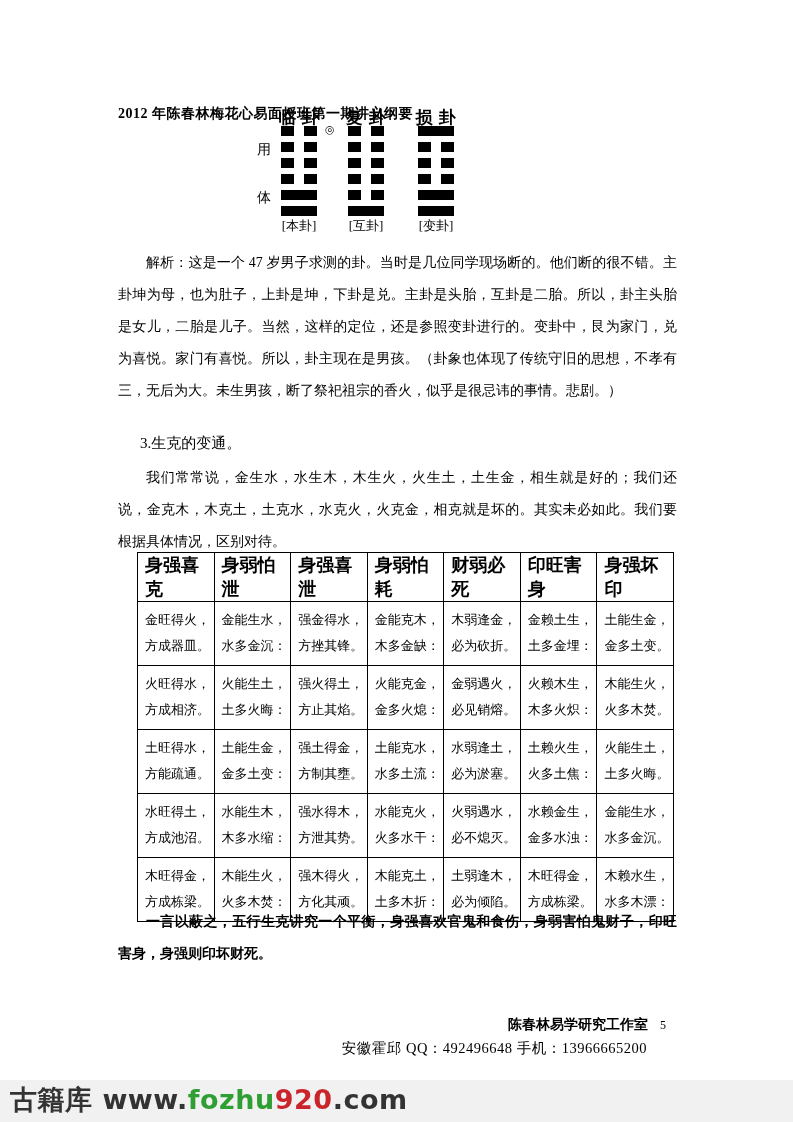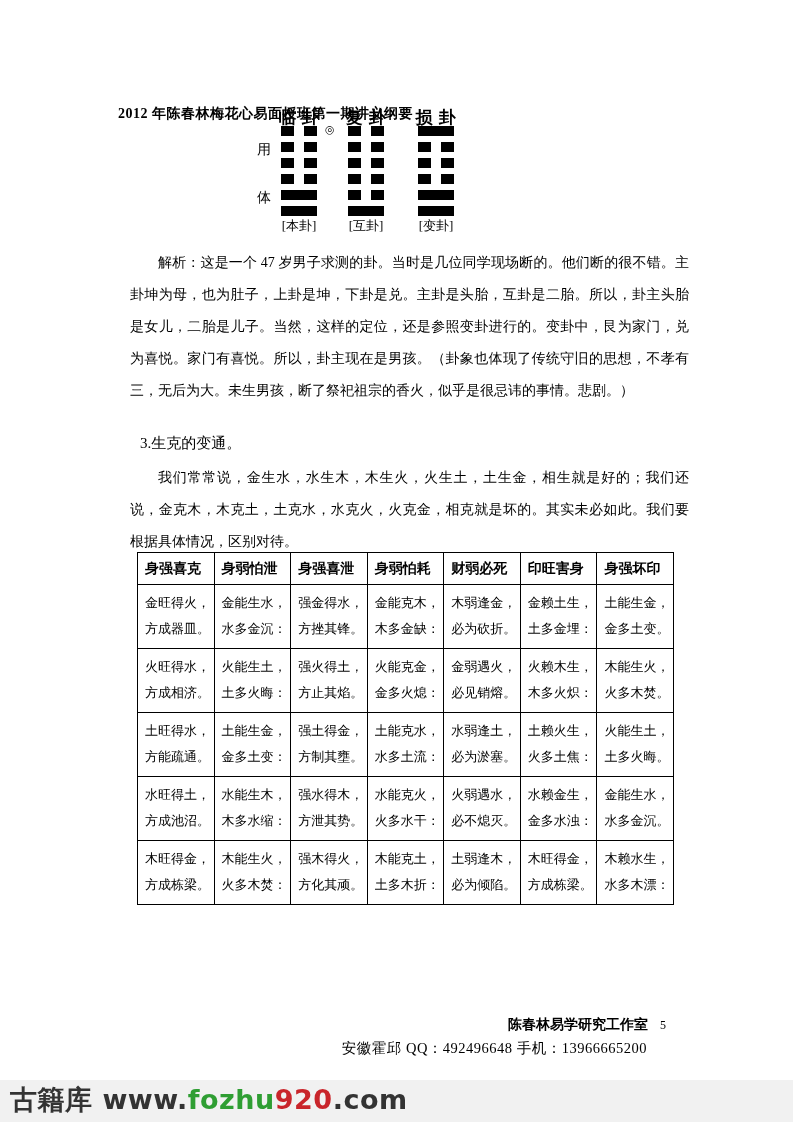--- a/index.html
+++ b/index.html
@@ -31,21 +31,21 @@
   .gua-caption{
     position:absolute;top:113px;left:50%;transform:translateX(-50%);
     font-size:13px;white-space:nowrap;
   }
   .side-label{position:absolute;left:257px;font-size:14px;}
   .side-label.upper{top:37px;}
   .side-label.lower{top:85px;}
   .moving-marker{position:absolute;left:325px;top:20px;font-size:11px;line-height:11px;}
   
   .para{
-    position:absolute;left:130px;width:559px;
+    position:absolute;left:118px;width:559px;
     font-size:14px;line-height:32px;
     text-align:justify;text-indent:2em;
   }
   .para.p-analysis{top:247px;}
   .sec-heading{
     position:absolute;left:140px;top:434px;
     font-size:15px;font-weight:normal;
   }
   .para.p-intro{top:462px;}
   .para.p-summary{top:906px;font-weight:bold;}
@@ -53,21 +53,21 @@
   
   table.wuxing{
     position:absolute;left:137px;top:552px;
     width:537px;border-collapse:collapse;table-layout:fixed;
   }
   table.wuxing th,table.wuxing td{
     border:1px solid #000;
     padding:0 0 0 7px;vertical-align:middle;text-align:left;
     font-family:"Liberation Serif","DejaVu Serif",serif;
   }
-  table.wuxing th{height:31px;font-size:14px;font-weight:bold;}
+  table.wuxing th{height:31px;font-size:18px;font-weight:bold;}
   table.wuxing td{height:63px;font-size:13px;font-weight:normal;font-family:Liberation Mono, monospace;}
   table.wuxing td .cl{line-height:26px;white-space:nowrap;}
   
   .footer-line1{
     position:absolute;top:1016px;right:127px;
     font-size:14px;font-weight:bold;white-space:nowrap;
   }
   .footer-line1 .pageno{font-size:12px;font-weight:normal;margin-left:12px;}
   .footer-line2{
     position:absolute;top:1039px;right:146px;
@@ -336,20 +336,21 @@
             <div class="cl">方成栋梁。</div>
           </td>
           <td>
             <div class="cl">木赖水生，</div>
             <div class="cl">水多木漂：</div>
           </td>
         </tr>
       </tbody>
   </table>
 
+  <div class="para p-summary">一言以蔽之，五行生克讲究一个平衡，身强喜欢官鬼和食伤，身弱害怕鬼财子，印旺害身，身强则印坏财死。</div>
 
 
   <div class="footer-line1">
     <span>陈春林易学研究工作室</span><span class="pageno">5</span>
   </div>
   <div class="footer-line2">安徽霍邱 QQ：492496648 手机：13966665200</div>
 
   <div class="wm-bar">
     <div class="wm-text"><span style="color: rgb(51, 51, 51);">古籍库 </span><span style="color: rgb(51, 51, 51);">www.</span><span style="color: rgb(47, 158, 51);">fozhu</span><span style="color: rgb(201, 37, 43);">920</span><span style="color: rgb(51, 51, 51);">.com</span></div>
   </div>

